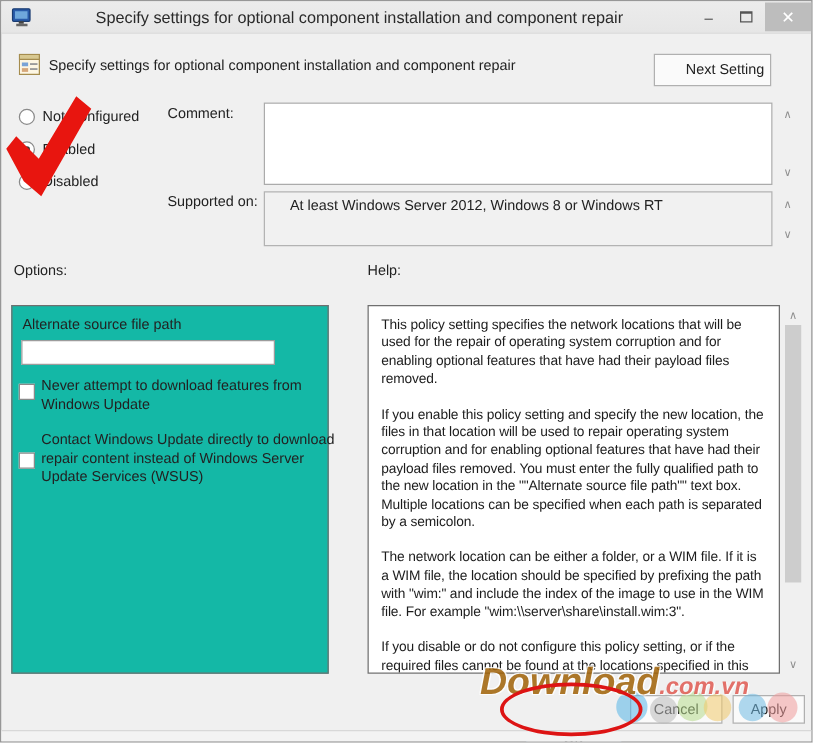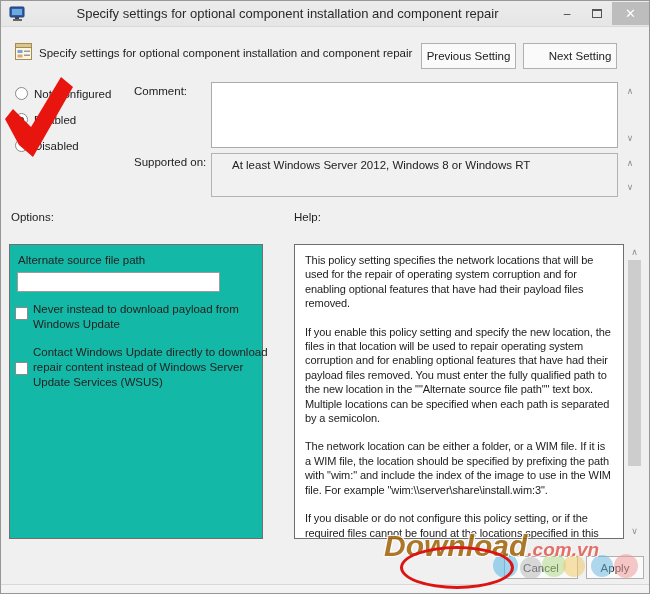--- a/index.html
+++ b/index.html
@@ -119,21 +119,20 @@
 
   <svg class="hdr-icon" viewBox="0 0 17 17">
     <rect x="0.5" y="0.5" width="16" height="16" fill="#fdf6e3" stroke="#a58c4e"></rect>
     <rect x="0.5" y="0.5" width="16" height="4" fill="#d8c890" stroke="#a58c4e"></rect>
     <rect x="2.5" y="7" width="5" height="3" fill="#7aa3d6"></rect>
     <rect x="2.5" y="11.5" width="5" height="3" fill="#d6a77a"></rect>
     <rect x="9" y="7.5" width="6" height="1.5" fill="#9a9a9a"></rect>
     <rect x="9" y="11.5" width="6" height="1.5" fill="#9a9a9a"></rect>
   </svg>
   <div class="hdr-title">Specify settings for optional component installation and component repair</div>
-  <button class="btn prev-btn">Previous Setting</button>
   <button class="btn next-btn">Next Setting</button>
 
   <div class="radio-row" style="top:85px;">
     <span class="radio"></span>
     <span class="radio-label">Not Configured</span>
   </div>
   <div class="radio-row" style="top:111px;">
     <span class="radio selected"></span>
     <span class="radio-label">Enabled</span>
   </div>
@@ -152,21 +151,21 @@
   <div class="mini-chev" style="left:622px; top:156px;">∧</div>
   <div class="mini-chev" style="left:622px; top:180px;">∨</div>
 
   <div class="section-label" style="left:10px; top:210px;">Options:</div>
   <div class="section-label" style="left:293px; top:210px;">Help:</div>
 
   <div class="options-panel">
     <div class="opt-label">Alternate source file path</div>
     <input class="opt-input" type="text" value="" style="">
     <span class="checkbox" style="left:5px; top:62px;"></span>
-    <div class="cb-label" style="left:23px; top:57px; width:245px;">Never instead to download payload from Windows Update</div>
+    <div class="cb-label" style="left:23px; top:57px; width:245px;">Never attempt to download features from Windows Update</div>
     <span class="checkbox" style="left:5px; top:117px;"></span>
     <div class="cb-label" style="left:23px; top:100px; width:250px;">Contact Windows Update directly to download repair content instead of Windows Server Update Services (WSUS)</div>
   </div>
 
   <div class="help-panel">
     <p>This policy setting specifies the network locations that will be used for the repair of operating system corruption and for enabling optional features that have had their payload files removed.</p>
     <p>If you enable this policy setting and specify the new location, the files in that location will be used to repair operating system corruption and for enabling optional features that have had their payload files removed. You must enter the fully qualified path to the new location in the ""Alternate source file path"" text box. Multiple locations can be specified when each path is separated by a semicolon.</p>
     <p>The network location can be either a folder, or a WIM file. If it is a WIM file, the location should be specified by prefixing the path with "wim:" and include the index of the image to use in the WIM file. For example "wim:\\server\share\install.wim:3".</p>
     <p>If you disable or do not configure this policy setting, or if the required files cannot be found at the locations specified in this</p>
   </div>

